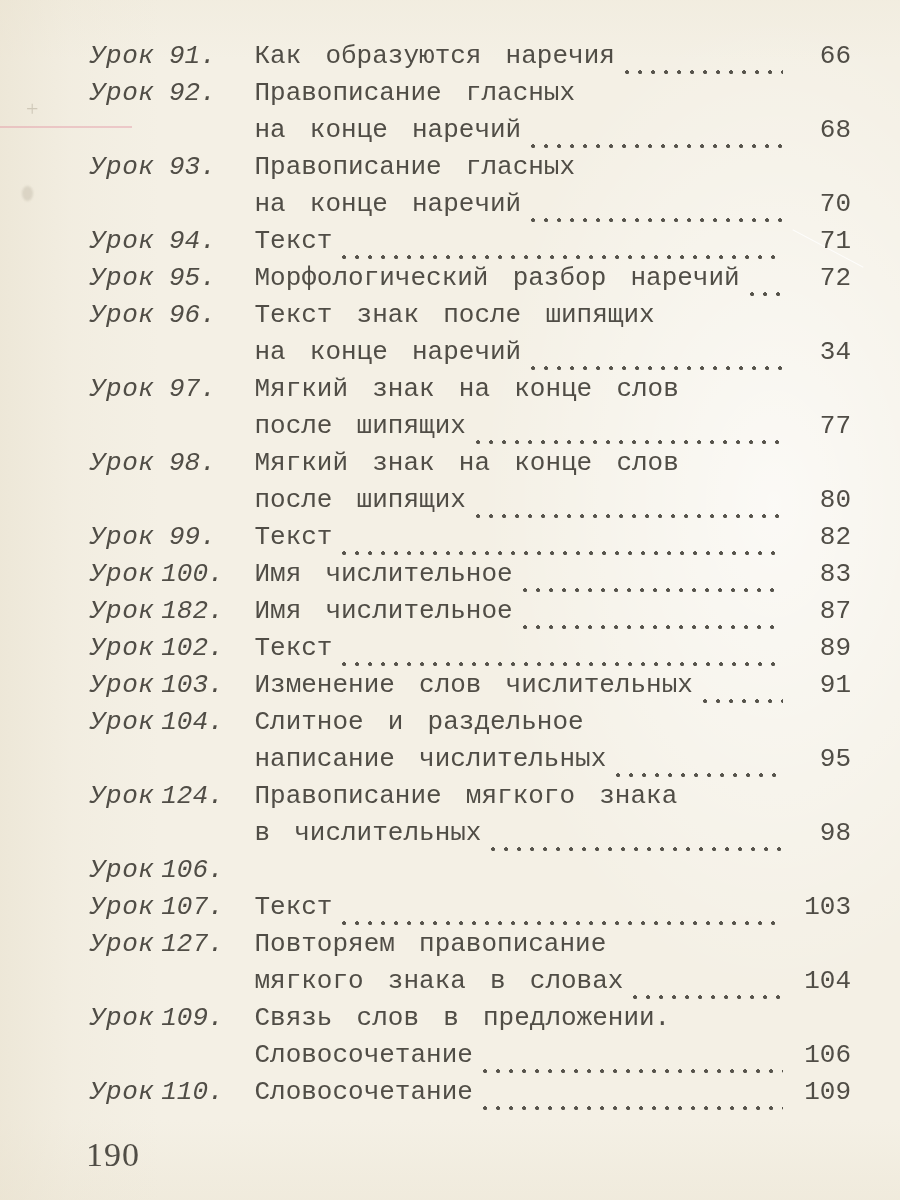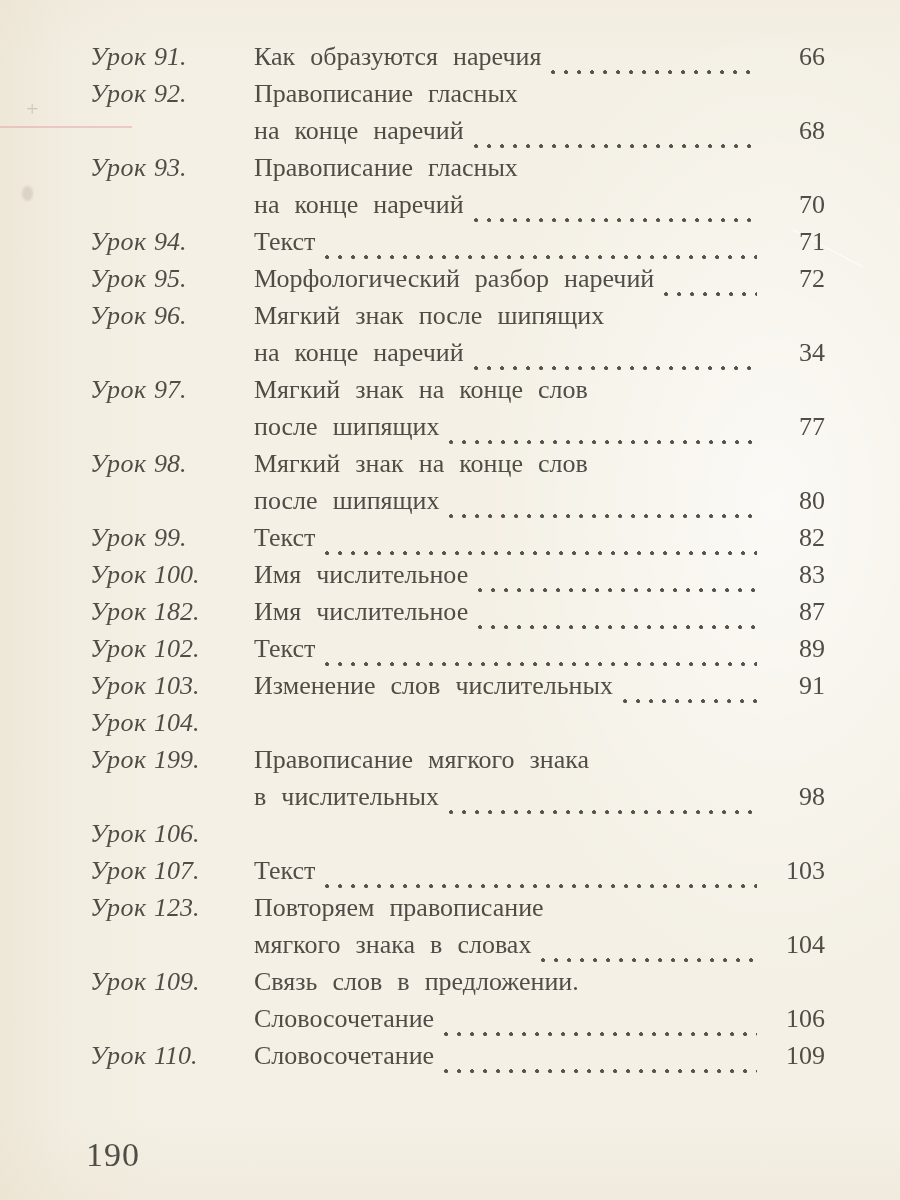--- a/index.html
+++ b/index.html
@@ -21,35 +21,36 @@
       linear-gradient(180deg, rgba(238,232,216,0.4) 0px, rgba(238,232,216,0) 60px);
     color: #504d46;
     font-family: "Liberation Serif", "DejaVu Serif", serif;
     font-size: 26px;
   }
   .toc {
     position: absolute;
     left: 0;
     top: 0;
     right: 0;
-    padding: 38px 75px 0 90px;
+    padding: 38px 49px 0 90px;
+    font-family: Liberation Mono, monospace;
   }
   .entry {
     display: flex;
     align-items: flex-start;
   }
   .col-label {
     flex: 0 0 64px;
     font-style: italic;
     line-height: 37px;
     letter-spacing: 0.5px;
   }
   .col-num {
     flex: 0 0 76px;
-    text-align: left;
+    text-align: center;
     font-style: italic;
     line-height: 37px;
   }
   .col-content {
     flex: 1 1 auto;
     margin-left: 24px;
     min-width: 0;
   }
   .line {
     line-height: 37px;
@@ -191,21 +192,21 @@
             <span class="leader"></span>
             <span class="pagenum">72</span>
           </div>
         </span>
   </div>
 
   <div class="entry">
     <span class="col-label">Урок</span>
     <span class="col-num">96.</span>
     <span class="col-content">
-          <div class="line"><span class="line-text">Мягкий знак после шипящих</span></div>
+          <div class="line"><span class="line-text">Текст знак после шипящих</span></div>
           <div class="line last">
             <span class="line-text">на конце наречий</span>
             <span class="leader"></span>
             <span class="pagenum">34</span>
           </div>
         </span>
   </div>
 
   <div class="entry">
     <span class="col-label">Урок</span>
@@ -289,25 +290,33 @@
             <span class="line-text">Изменение слов числительных</span>
             <span class="leader"></span>
             <span class="pagenum">91</span>
           </div>
         </span>
   </div>
 
   <div class="entry">
     <span class="col-label">Урок</span>
     <span class="col-num">104.</span>
-  </div>
-
-  <div class="entry">
-    <span class="col-label">Урок</span>
-    <span class="col-num">199.</span>
+    <span class="col-content">
+          <div class="line"><span class="line-text">Слитное и раздельное</span></div>
+          <div class="line last">
+            <span class="line-text">написание числительных</span>
+            <span class="leader"></span>
+            <span class="pagenum">95</span>
+          </div>
+        </span>
+  </div>
+
+  <div class="entry">
+    <span class="col-label">Урок</span>
+    <span class="col-num">124.</span>
     <span class="col-content">
           <div class="line"><span class="line-text">Правописание мягкого знака</span></div>
           <div class="line last">
             <span class="line-text">в числительных</span>
             <span class="leader"></span>
             <span class="pagenum">98</span>
           </div>
         </span>
   </div>
 
@@ -323,21 +332,21 @@
           <div class="line last">
             <span class="line-text">Текст</span>
             <span class="leader"></span>
             <span class="pagenum">103</span>
           </div>
         </span>
   </div>
 
   <div class="entry">
     <span class="col-label">Урок</span>
-    <span class="col-num">123.</span>
+    <span class="col-num">127.</span>
     <span class="col-content">
           <div class="line"><span class="line-text">Повторяем правописание</span></div>
           <div class="line last">
             <span class="line-text">мягкого знака в словах</span>
             <span class="leader"></span>
             <span class="pagenum">104</span>
           </div>
         </span>
   </div>
 

